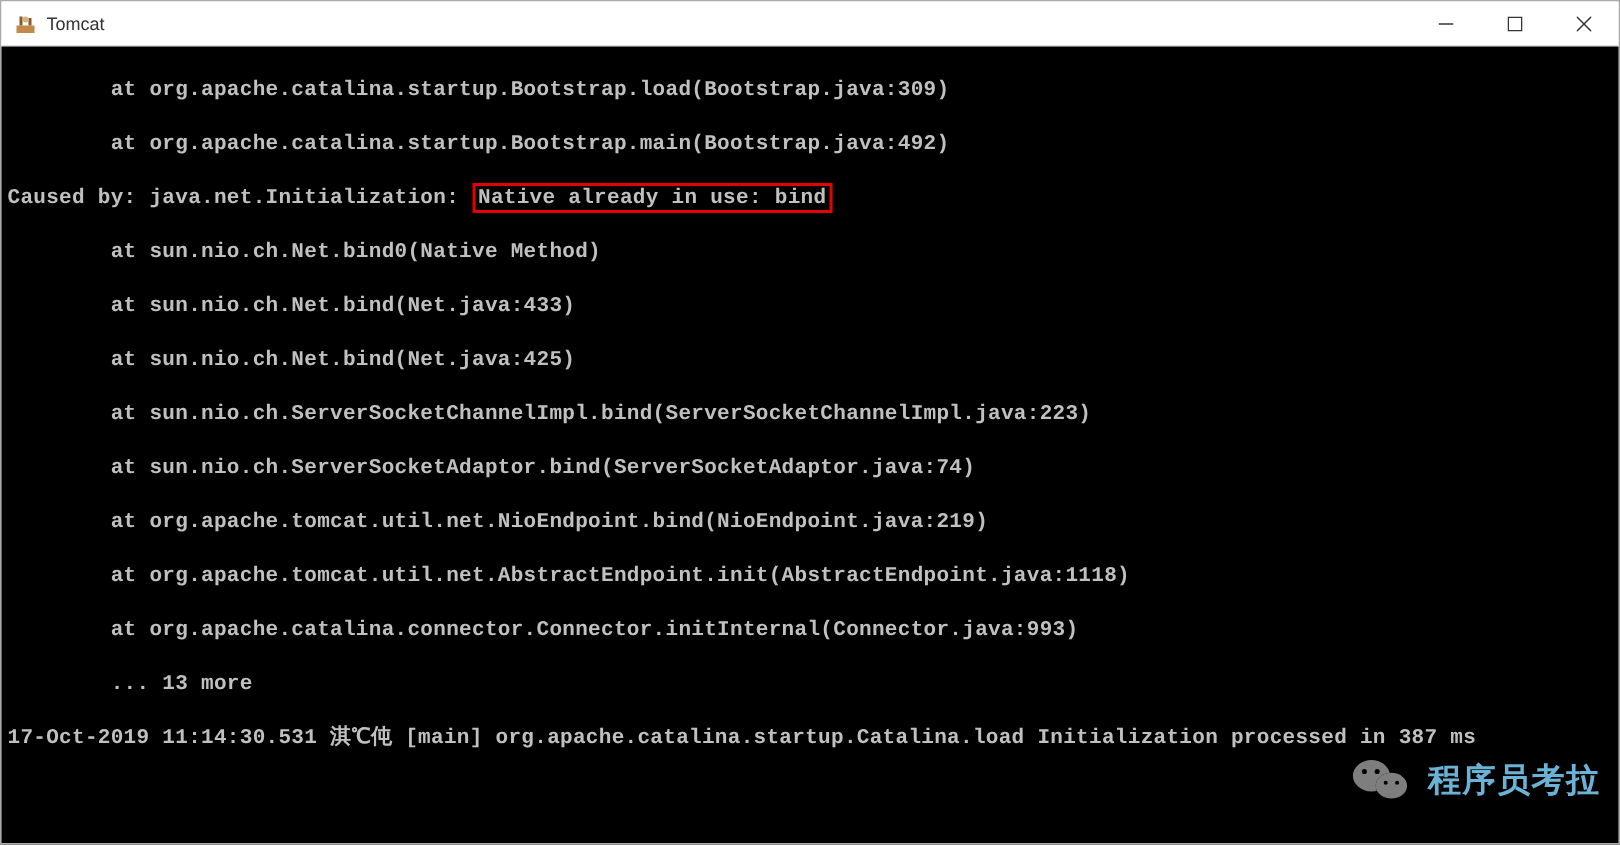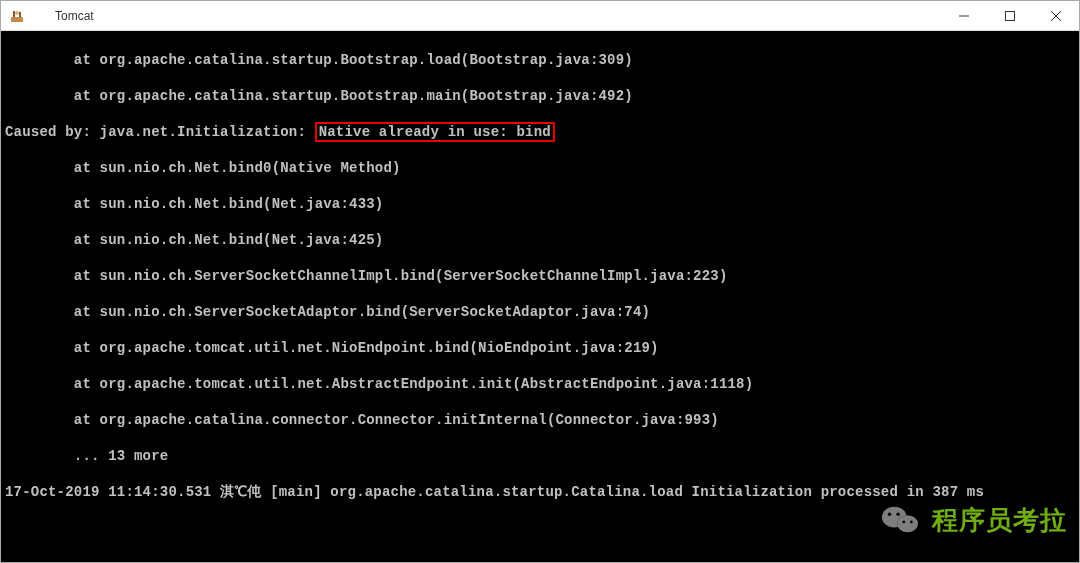--- a/index.html
+++ b/index.html
@@ -18,21 +18,20 @@
       flex-direction: column;
       border: 1px solid #aaa;
     }
     .titlebar {
       height: 30px;
       background: #fff;
       display: flex;
       align-items: center;
       padding-left: 8px;
       border-bottom: 1px solid #ddd;
-      gap: 24px;
     }
     .titlebar-icon {
       width: 16px;
       height: 16px;
       margin-right: 6px;
     }
     .titlebar-title {
       font-family: "Segoe UI", sans-serif;
       font-size: 12px;
       color: #333;
@@ -82,23 +81,23 @@
       pointer-events: none;
     }
     .wechat-icon {
       width: 38px;
       height: 32px;
       fill: #aaa;
       opacity: 0.75;
     }
     .wechat-label {
       font-family: "Microsoft YaHei", sans-serif;
-      font-size: 26px;
+      font-size: 22px;
       font-weight: bold;
-      color: #84cc16;
+      color: #7dd3fc;
       opacity: 0.85;
       letter-spacing: 1px;
       margin-left: 13px;
     }
     .csdn-watermark {
       position: absolute;
       right: 10px;
       bottom: 6px;
       font-family: Arial, sans-serif;
       font-size: 11px;

